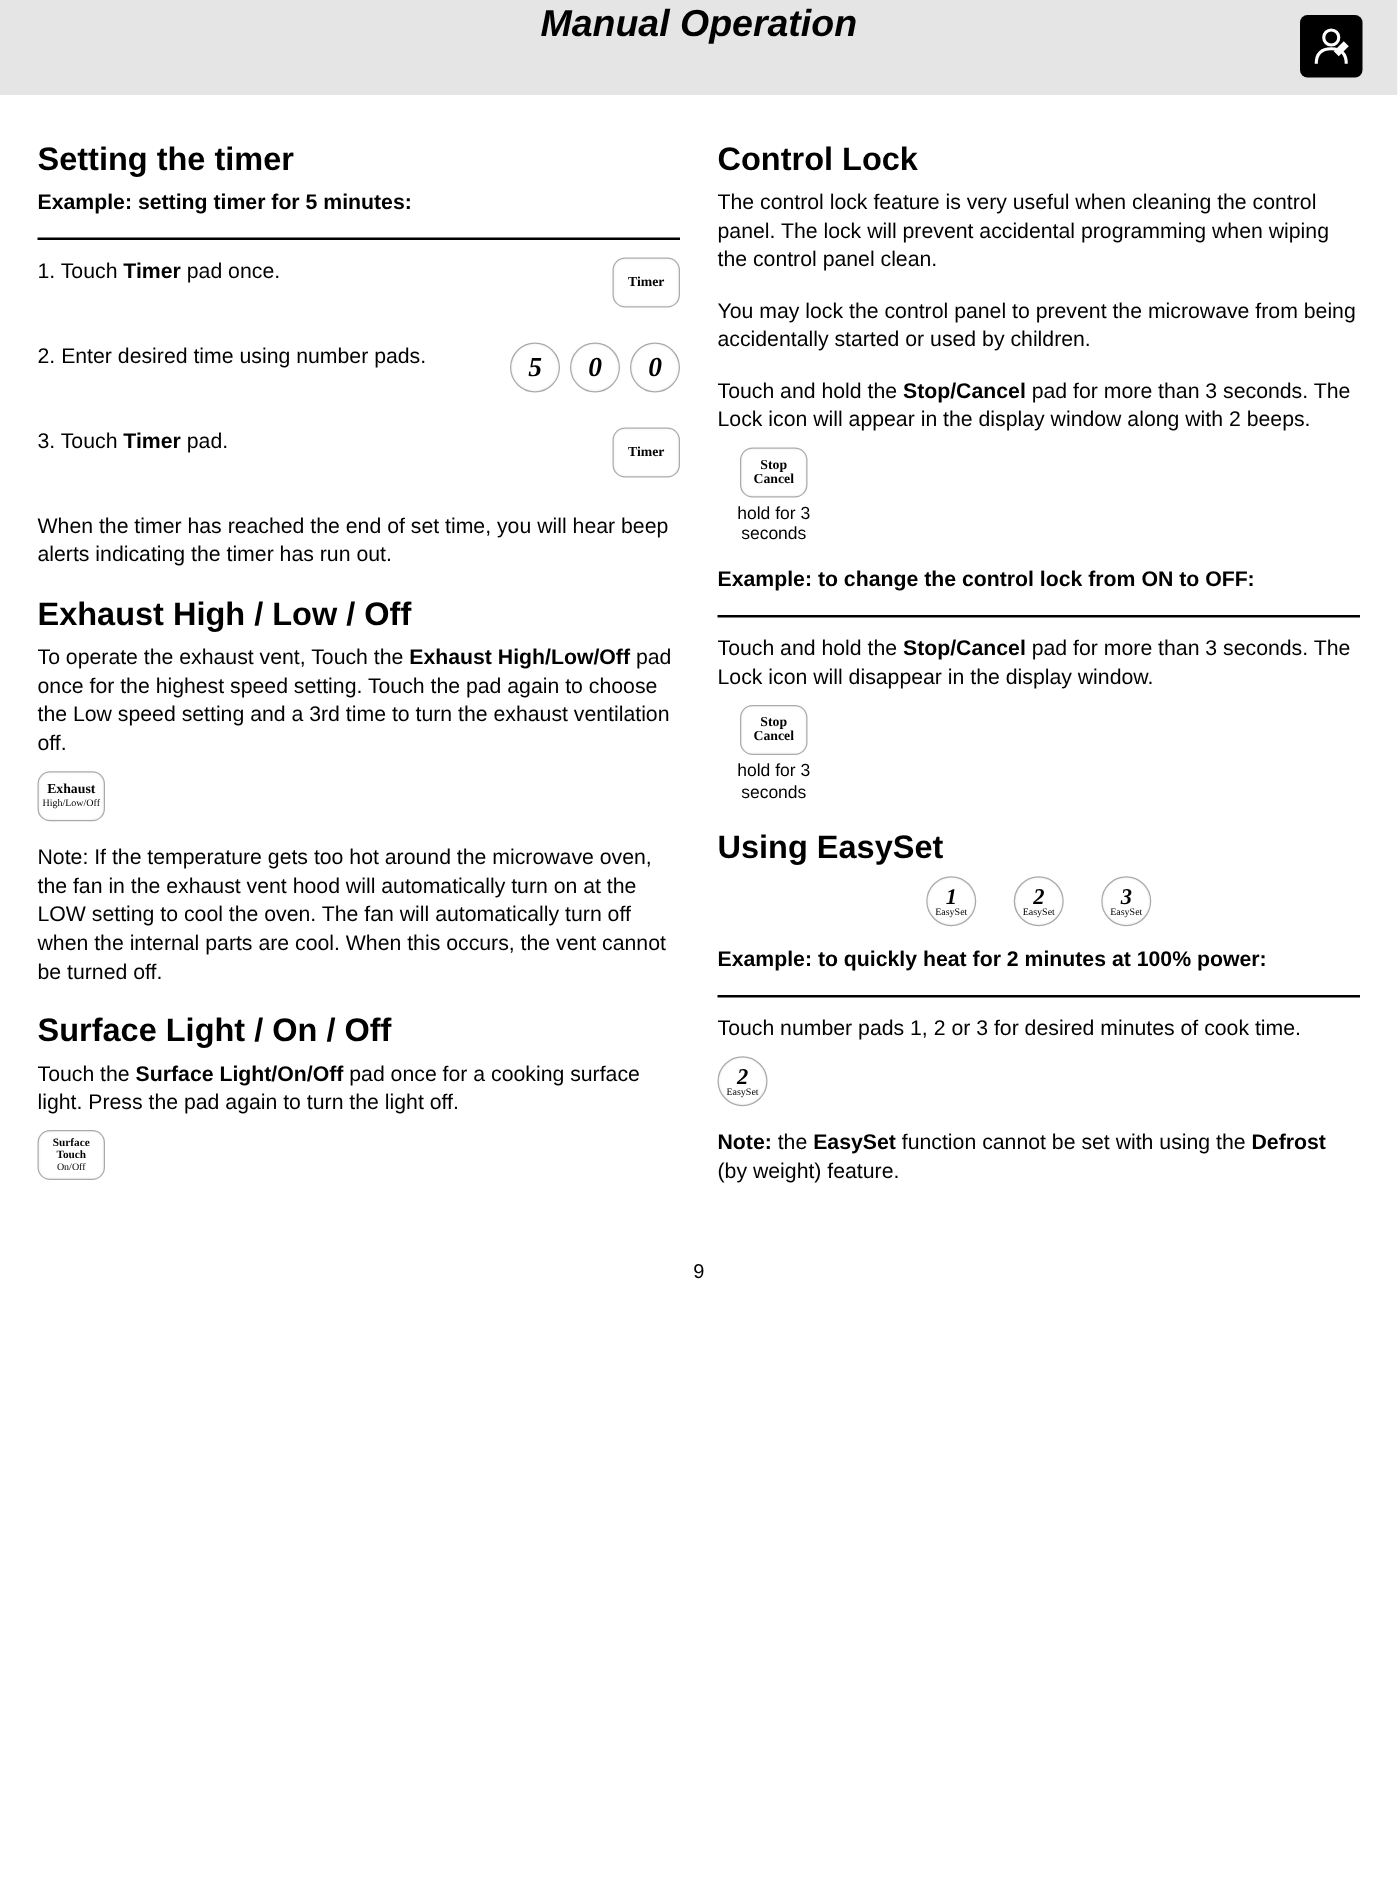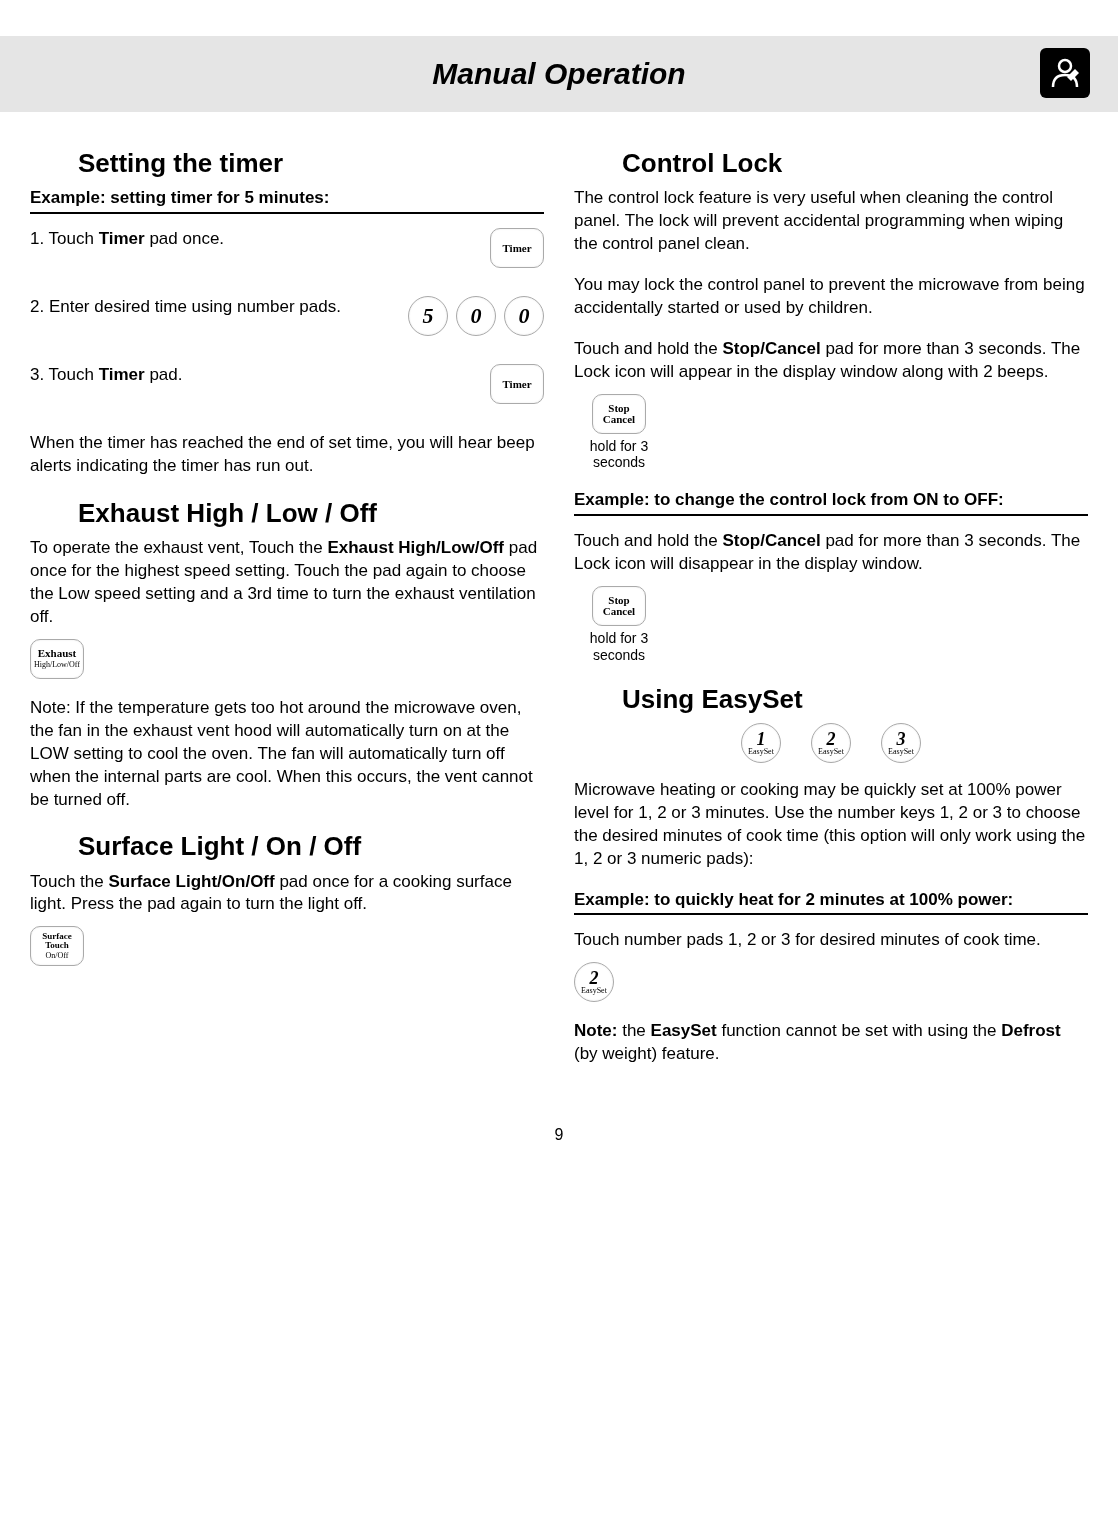--- a/index.html
+++ b/index.html
@@ -8,24 +8,22 @@
     font-size: 17px;
     line-height: 1.35;
     color: #000;
     background: #fff;
     width: 1118px;
   }
   .header-band {
     background: #e5e5e5;
     height: 76px;
     display: flex;
-    align-items: center;
     justify-content: center;
     position: relative;
-    margin-top: 36px;
   }
   .page-title {
     font-size: 30px;
     font-style: italic;
     font-weight: bold;
     font-family: Arial, Helvetica, sans-serif;
   }
   .header-icon {
     position: absolute;
     right: 28px;
@@ -43,27 +41,26 @@
     display: flex;
     gap: 30px;
     padding: 20px 30px 0 30px;
   }
   .col { flex: 1; min-width: 0; }
   h2.section {
     font-size: 26px;
     font-weight: bold;
     margin-top: 14px;
     margin-bottom: 6px;
-    margin-left: 48px;
   }
   .subheader {
     font-weight: bold;
     font-size: 17px;
     border-bottom: 2px solid #000;
-    padding-bottom: 2px;
+    padding-bottom: 16px;
     margin-bottom: 14px;
     margin-top: 4px;
   }
   .step-row {
     display: flex;
     align-items: flex-start;
     justify-content: space-between;
     margin-bottom: 28px;
     gap: 8px;
   }
@@ -260,21 +257,20 @@
       <div class="pad pad-easyset">
         <span class="num">2</span>
         <span class="sub">EasySet</span>
       </div>
       <div class="pad pad-easyset">
         <span class="num">3</span>
         <span class="sub">EasySet</span>
       </div>
     </div>
 
-    <div class="para">Microwave heating or cooking may be quickly set at 100% power level for 1, 2 or 3 minutes. Use the number keys  1, 2 or 3 to choose the desired minutes of cook time (this option will only work using the 1, 2 or 3 numeric pads):</div>
 
     <div class="subheader">Example: to quickly heat for 2 minutes at 100% power:</div>
 
     <div class="para-flex">
       <div class="text">Touch number pads 1, 2 or 3 for desired minutes of cook time.</div>
       <div class="pad pad-easyset">
         <span class="num">2</span>
         <span class="sub">EasySet</span>
       </div>
     </div>

